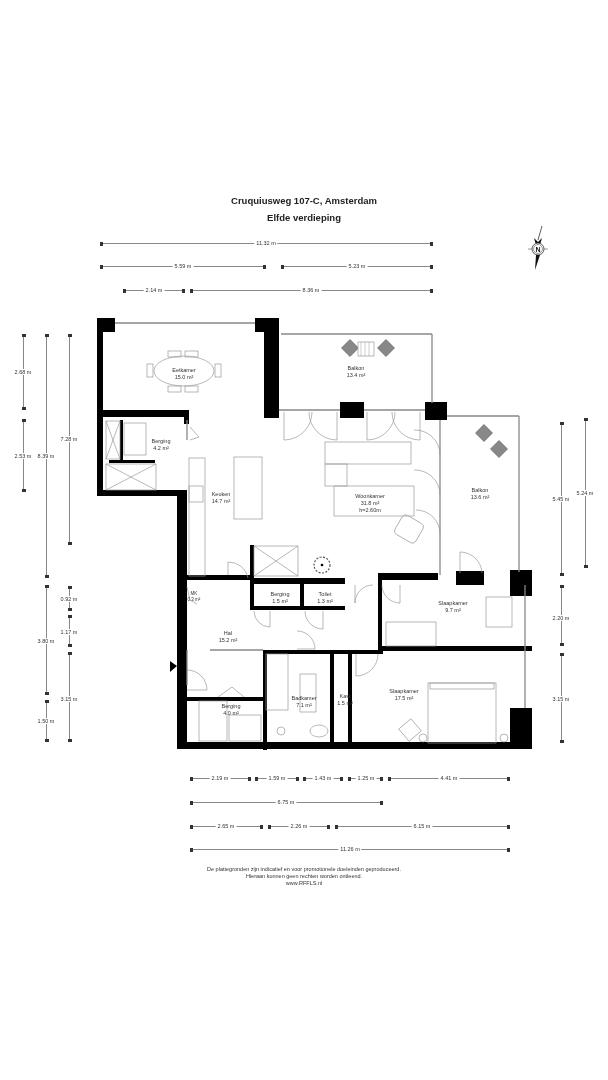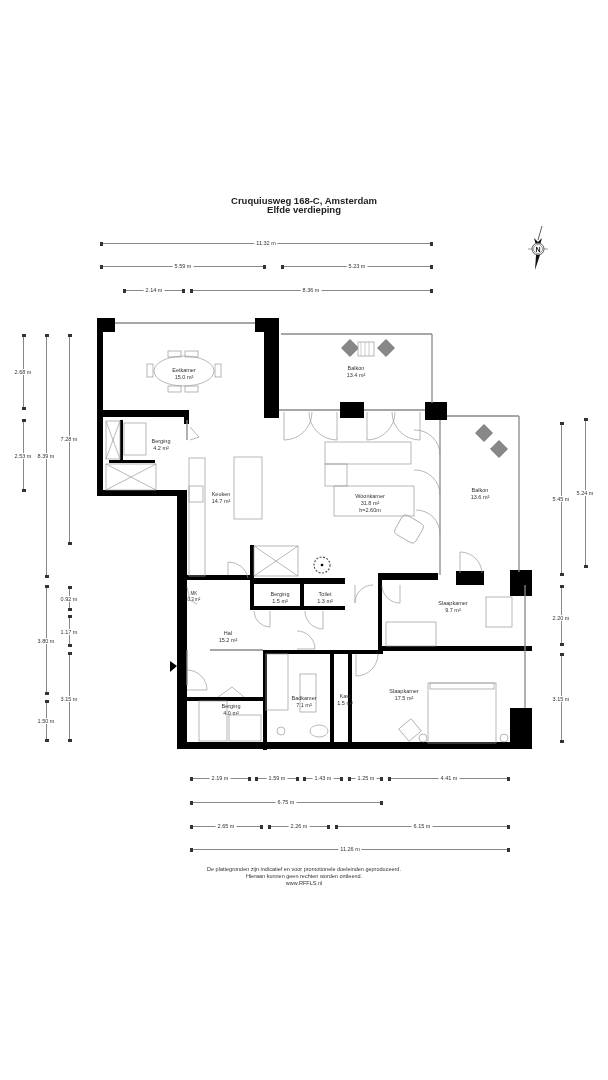--- a/index.html
+++ b/index.html
@@ -12,22 +12,22 @@
   .dim-v::before,.dim-v::after{content:"";position:absolute;left:-1.5px;width:4px;height:3px;background:#333;}
   .dim-v::before{top:0}.dim-v::after{bottom:0}
   .dlabel{position:absolute;font-size:5.5px;color:#333;background:#fff;padding:0 2px;white-space:nowrap;transform:translate(-50%,-50%);}
   .room{position:absolute;font-size:5.5px;color:#333;text-align:center;line-height:1.25;transform:translate(-50%,-50%);white-space:nowrap;}
   .footer{position:absolute;left:0;width:608px;text-align:center;font-size:5.5px;color:#333;line-height:1.3;}
   svg{position:absolute;left:0;top:0;}
 </style>
 </head>
 <body>
 
-<div class="title" style="top:195px;">Cruquiusweg 168-C, Amsterdam</div>
-<div class="title" style="top:204px;">Elfde verdieping</div>
+<div class="title" style="top:195px;">Cruquiusweg 107-C, Amsterdam</div>
+<div class="title" style="top:212px;">Elfde verdieping</div>
 
 <div style="position:absolute;left:524px;top:226px;width:28px;height:44px;">
   <svg width="28" height="44" viewBox="0 0 28 44">
     <line x1="18" y1="0" x2="14" y2="14" stroke="#333" stroke-width="0.8"></line>
     <polygon points="10,12 14,16 18,12 16,19 12,19" fill="#111"></polygon>
     <circle cx="14" cy="23" r="6" fill="#fff" stroke="#333" stroke-width="0.8"></circle>
     <circle cx="14" cy="23" r="4.5" fill="none" stroke="#333" stroke-width="0.5"></circle>
     <line x1="4" y1="23" x2="8" y2="23" stroke="#333" stroke-width="0.5"></line>
     <line x1="20" y1="23" x2="24" y2="23" stroke="#333" stroke-width="0.5"></line>
     <text x="14" y="25.5" font-size="7" font-weight="bold" text-anchor="middle" font-family="Liberation Sans, sans-serif" fill="#111">N</text>

